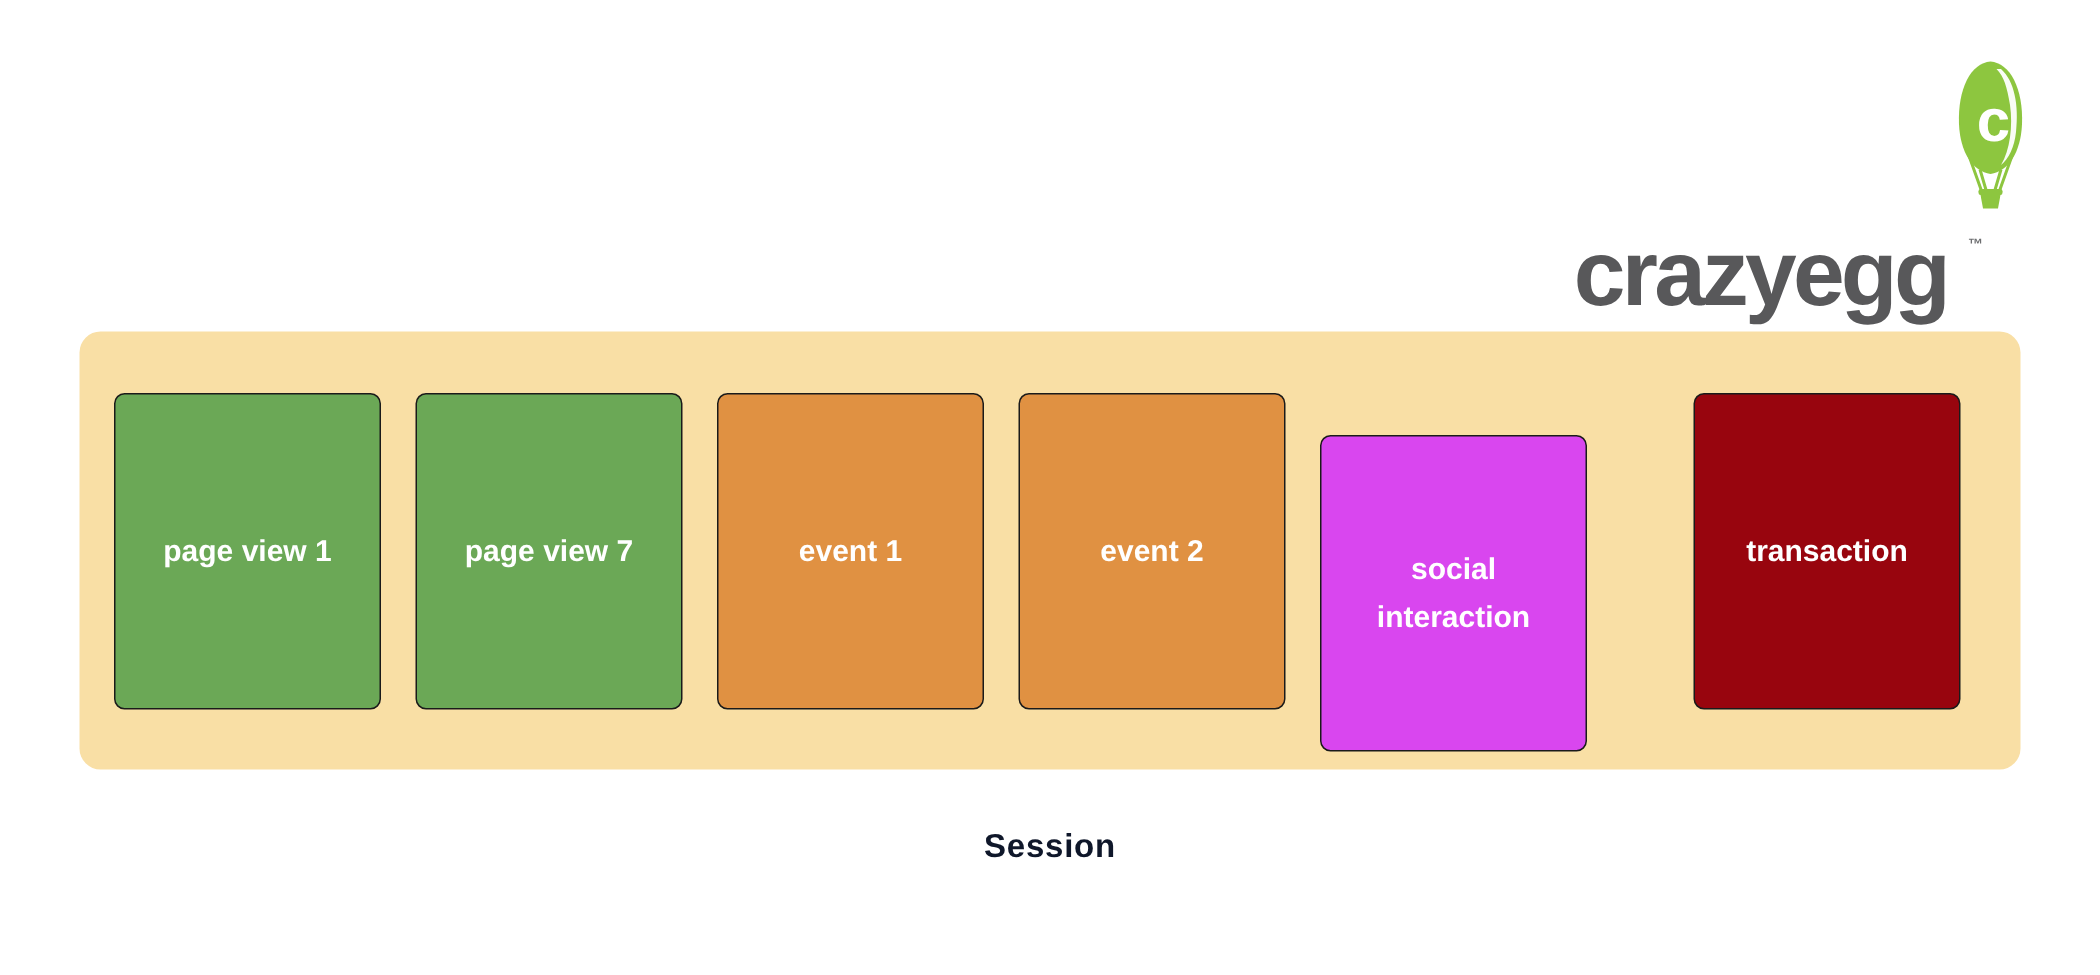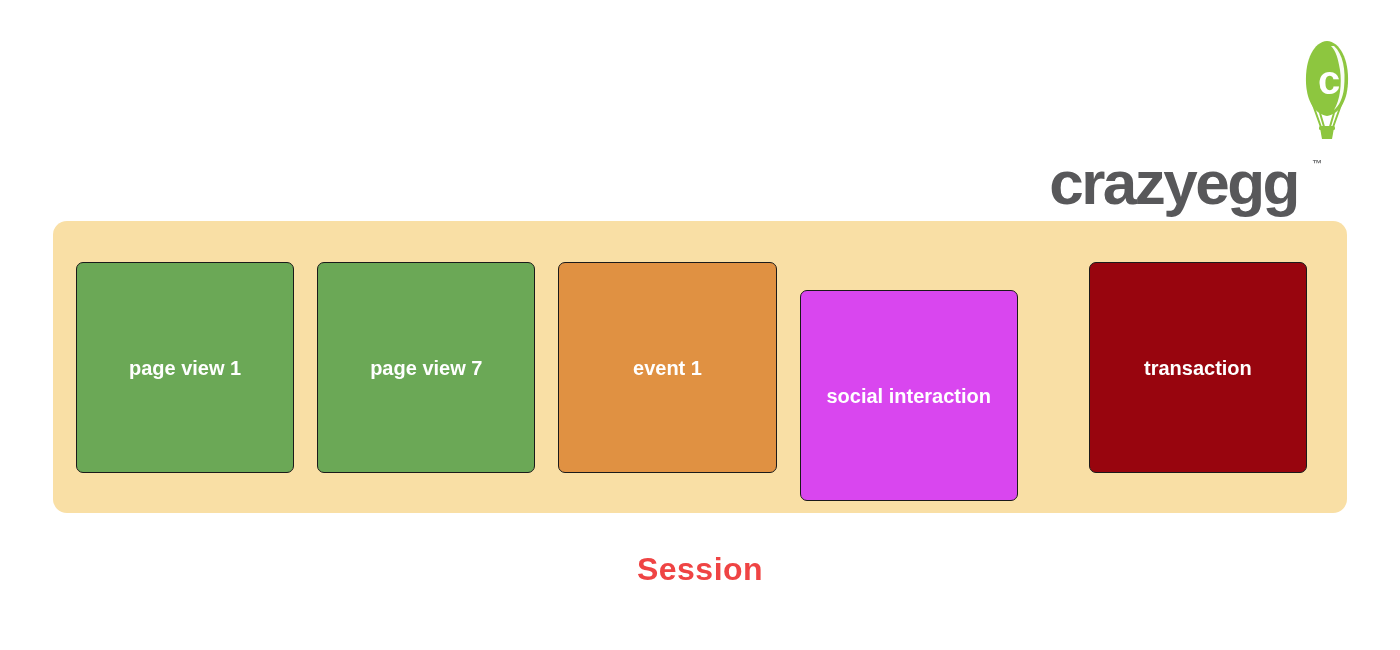--- a/index.html
+++ b/index.html
@@ -75,24 +75,24 @@
     padding: 0 20px;
   }
 
   
   .session-label {
     position: absolute;
     top: 551px;
     left: 0;
     width: 1400px;
     text-align: center;
-    font-size: 32px;
+    font-size: 22px;
     font-weight: 700;
     letter-spacing: 0.5px;
-    color: #ef4444;
+    color: #0f172a;
   }
 </style>
 </head>
 <body>
 
 <div class="logo">
   <svg class="balloon" viewBox="0 0 58 100" xmlns="http://www.w3.org/2000/svg">
 
     <path d="M14,62 L24,90 M44,62 L34,90 M22,73 L27,90 M36,73 L31,90" stroke="#8dc63f" stroke-width="2" fill="none"></path>
 
@@ -106,17 +106,18 @@
     <rect x="21" y="86" width="16" height="4" rx="1.5" fill="#8dc63f"></rect>
   </svg>
   <div class="brand">crazyegg</div>
   <div class="tm">™</div>
 </div>
 
 <div class="session-bar">
   <div class="event-box" style="background-color: rgb(107, 168, 86);">page view 1</div>
   <div class="event-box" style="background-color: rgb(107, 168, 86);">page view 7</div>
   <div class="event-box" style="background-color: rgb(224, 145, 66);">event 1</div>
+  <div class="event-box" style="background-color: rgb(224, 145, 66);">event 2</div>
   <div class="event-box" style="background-color: #d946ef; margin-top: 28px;">social interaction</div>
   <div class="event-box" style="background-color: rgb(152, 5, 14); margin-left: 48px;">transaction</div>
 </div>
 
 <div class="session-label">Session</div>
 
 </body></html>

